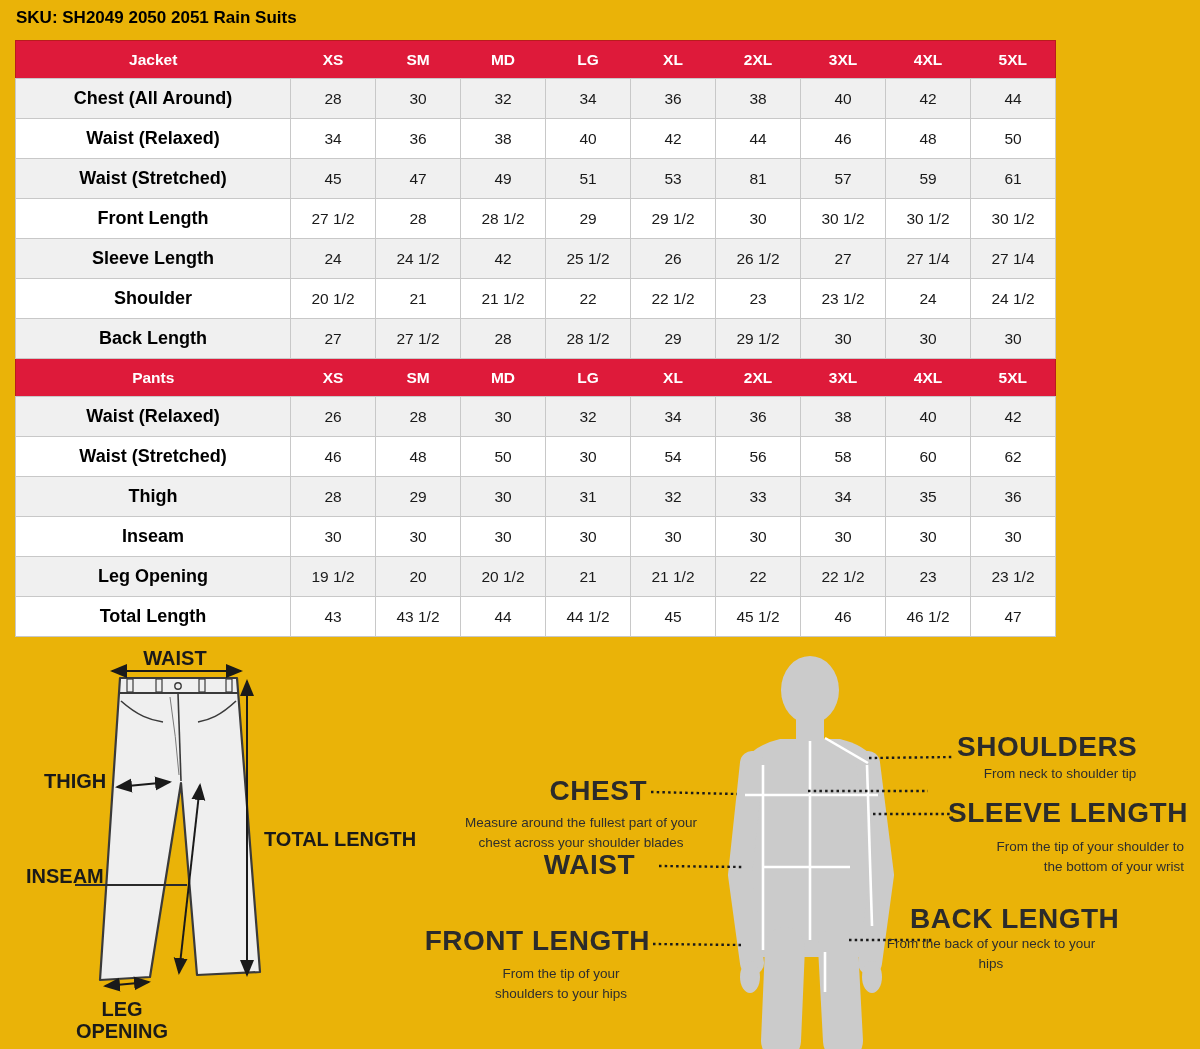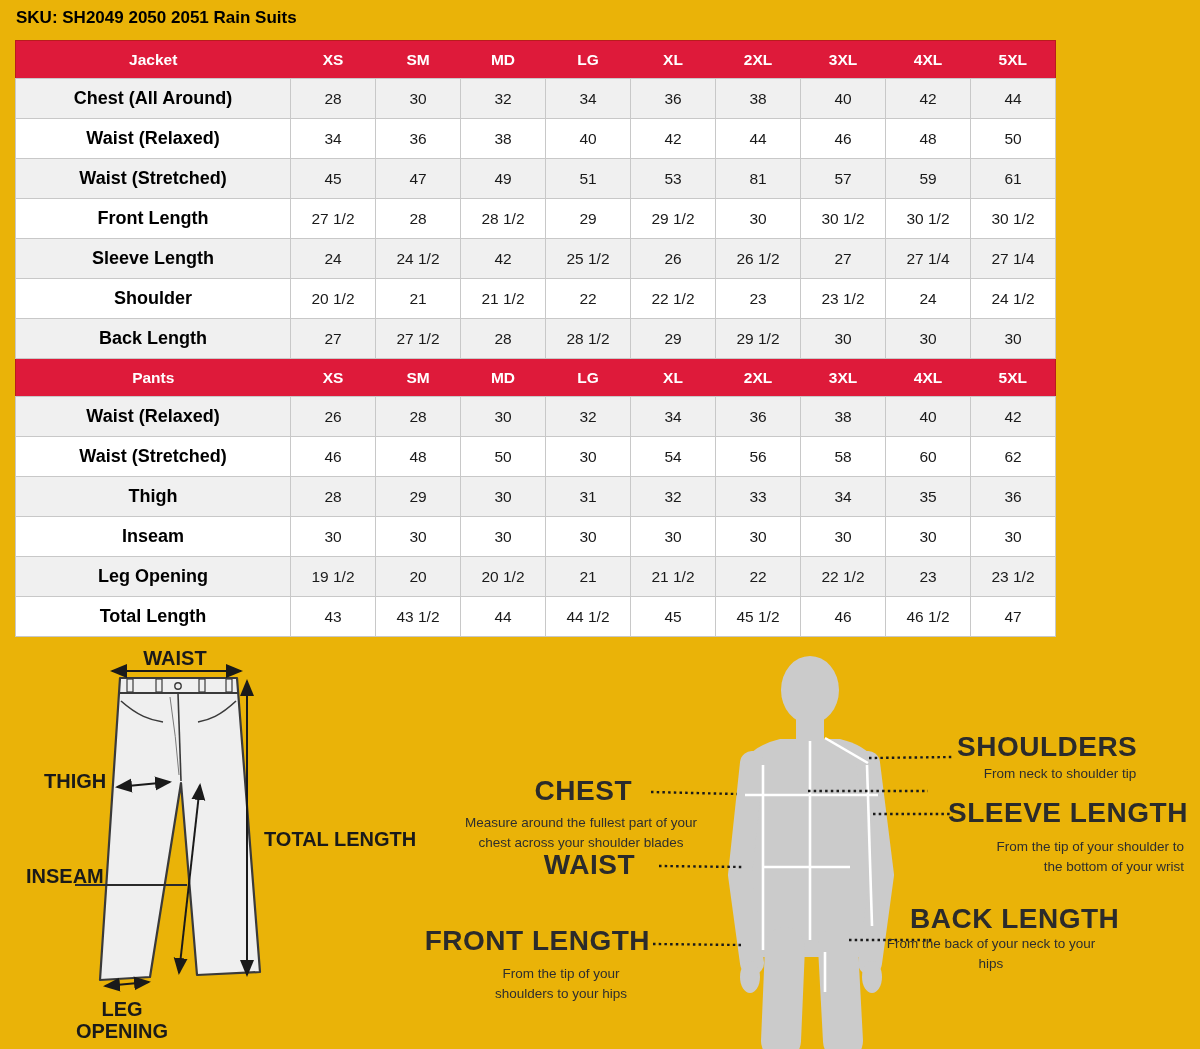--- a/index.html
+++ b/index.html
@@ -291,21 +291,21 @@
       <path d="M849,295 L934,295"></path>
     </g>
   </svg>
 
   <div class="lbl small tc" style="left:120px;top:647px;width:110px;">WAIST</div>
   <div class="lbl small" style="left:44px;top:770px;">THIGH</div>
   <div class="lbl small" style="left:264px;top:828px;">TOTAL LENGTH</div>
   <div class="lbl small" style="left:26px;top:865px;">INSEAM</div>
   <div class="lbl small tc" style="left:72px;top:998px;width:100px;">LEG OPENING</div>
 
-  <div class="lbl big tr" style="left:432px;top:776px;width:200px;">CHEST</div>
+  <div class="lbl big tr" style="left:447px;top:776px;width:200px;">CHEST</div>
   <div class="desc tc" style="left:455px;top:813px;width:252px;">Measure around the fullest part of your chest across your shoulder blades</div>
 
   <div class="lbl big tr" style="left:450px;top:850px;width:185px;">WAIST</div>
 
   <div class="lbl big tr" style="left:420px;top:926px;width:230px;">FRONT LENGTH</div>
   <div class="desc tc" style="left:486px;top:964px;width:150px;">From the tip of your shoulders to your hips</div>
 
   <div class="lbl big tl" style="left:957px;top:732px;">SHOULDERS</div>
   <div class="desc tc" style="left:945px;top:764px;width:230px;">From neck to shoulder tip</div>
 

